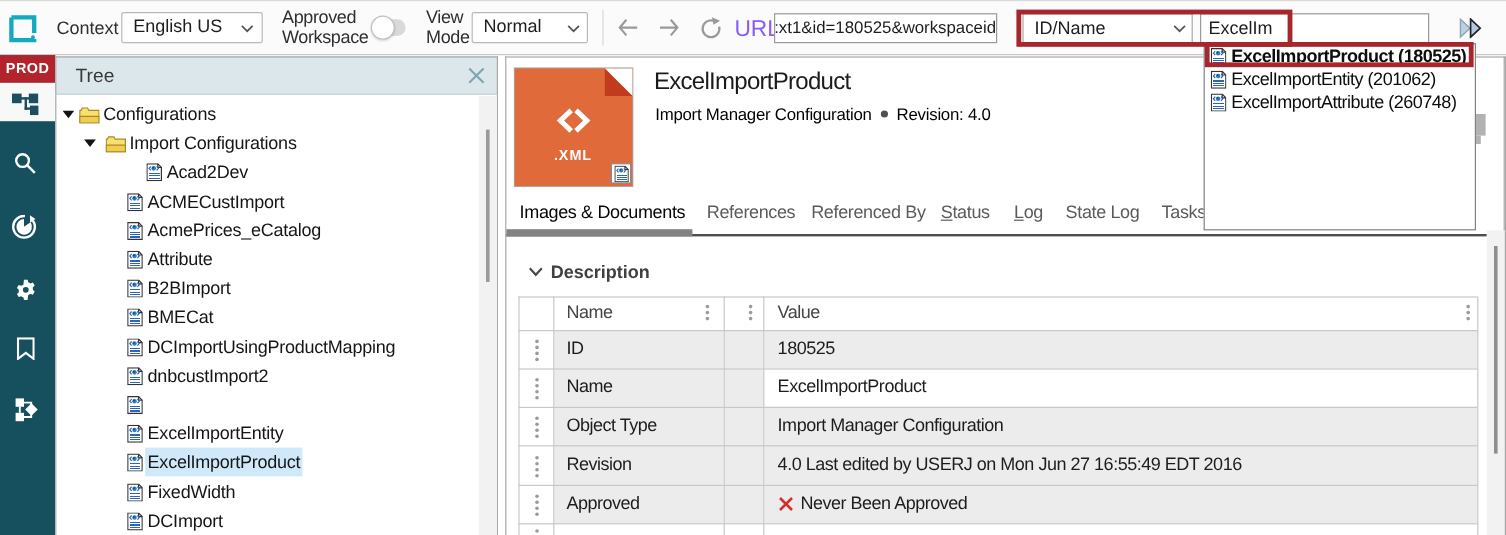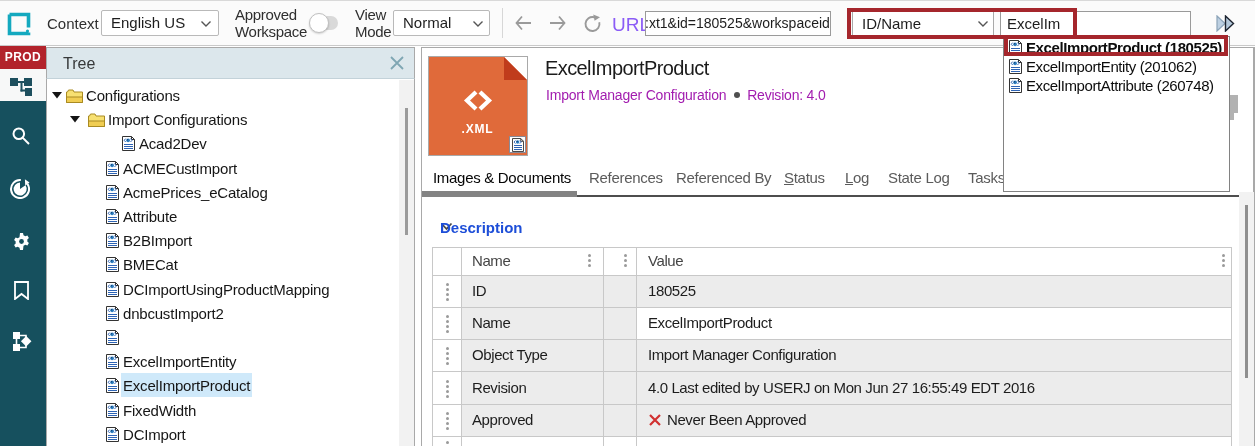--- a/index.html
+++ b/index.html
@@ -266,36 +266,36 @@
   <rect x="1" y="1" width="98" height="98" fill="#e06a3a"></rect>
   <path d="M76 1 H99 V24 Z" fill="#fff"></path>
   <path d="M76 1 L99 24 H76 Z" fill="#c03c1c"></path>
   <path d="M48 36 L39 44.5 L48 53" fill="none" stroke="#fff" stroke-width="4.2"></path>
   <path d="M52 36 L61 44.5 L52 53" fill="none" stroke="#fff" stroke-width="4.2"></path>
   <text x="49.5" y="77" font-size="12" font-weight="bold" fill="#fff" font-family="Liberation Sans" letter-spacing="0.8" text-anchor="middle">.XML</text>
   <rect x="81.5" y="80.5" width="16" height="16" fill="#fff" stroke="#8a8a96" stroke-width="1"></rect>
   <use href="#doc" x="84" y="82" width="12" height="14"></use>
 </svg>
 <div class="abs" style="left:545px;top:57px;font-size:20px;letter-spacing:-0.6px;color:#1b1b1b;">ExcelImportProduct</div>
-<div class="abs" style="left:546px;top:87px;font-size:14px;letter-spacing:-0.2px;color:#a21caf;">Import Manager Configuration &nbsp;<span style="display:inline-block;width:6px;height:6px;border-radius:50%;background:#4f4f4f;vertical-align:2px;"></span>&nbsp; Revision: 4.0</div>
+<div class="abs" style="left:546px;top:87px;font-size:14px;letter-spacing:-0.2px;color:#000000;">Import Manager Configuration &nbsp;<span style="display:inline-block;width:6px;height:6px;border-radius:50%;background:#4f4f4f;vertical-align:2px;"></span>&nbsp; Revision: 4.0</div>
 
 <div class="tab" style="left:433px;color:#050505;">Images &amp; Documents</div>
 <div class="tab" style="left:589px;">References</div>
 <div class="tab" style="left:676px;">Referenced By</div>
 <div class="tab" style="left:784px;"><u>S</u>tatus</div>
 <div class="tab" style="left:845px;"><u>L</u>og</div>
 <div class="tab" style="left:888px;">State Log</div>
 <div class="tab" style="left:968px;">Tasks</div>
 <div class="abs" id="tabline"></div>
 <div class="abs" id="tabbar"></div>
 
 <svg class="abs" style="left:440px;top:222px" width="13" height="9" viewBox="0 0 13 9">
     <path d="M1.5 1.5 L6.5 7 L11.5 1.5" fill="none" stroke="#4a4a4a" stroke-width="1.8"></path>
   </svg>
-<div class="abs" style="left:440px;top:219px;font-size:15px;font-weight:bold;color:#1d4ed8;">Description</div>
+<div class="abs" style="left:459px;top:219px;font-size:15px;font-weight:bold;color:#404040;">Description</div>
 
 <div id="tablewrap">
     <div class="abs gray" style="left:462px;top:275px;width:141px;height:32px;"></div>
     <div class="abs gray" style="left:604px;top:275px;width:32px;height:32px;"></div>
     <div class="abs gray" style="left:637px;top:275px;width:594px;height:32px;"></div>
     <div class="abs" style="left:446px;top:283px;width:3px;height:3px;border-radius:50%;background:#9a9a9a;"></div>
     <div class="abs" style="left:446px;top:288px;width:3px;height:3px;border-radius:50%;background:#9a9a9a;"></div>
     <div class="abs" style="left:446px;top:293px;width:3px;height:3px;border-radius:50%;background:#9a9a9a;"></div>
     <div class="abs" style="left:446px;top:298px;width:3px;height:3px;border-radius:50%;background:#9a9a9a;"></div>
     <div class="cell" style="left:472px;top:275px;height:32px;line-height:32px;">ID</div>

